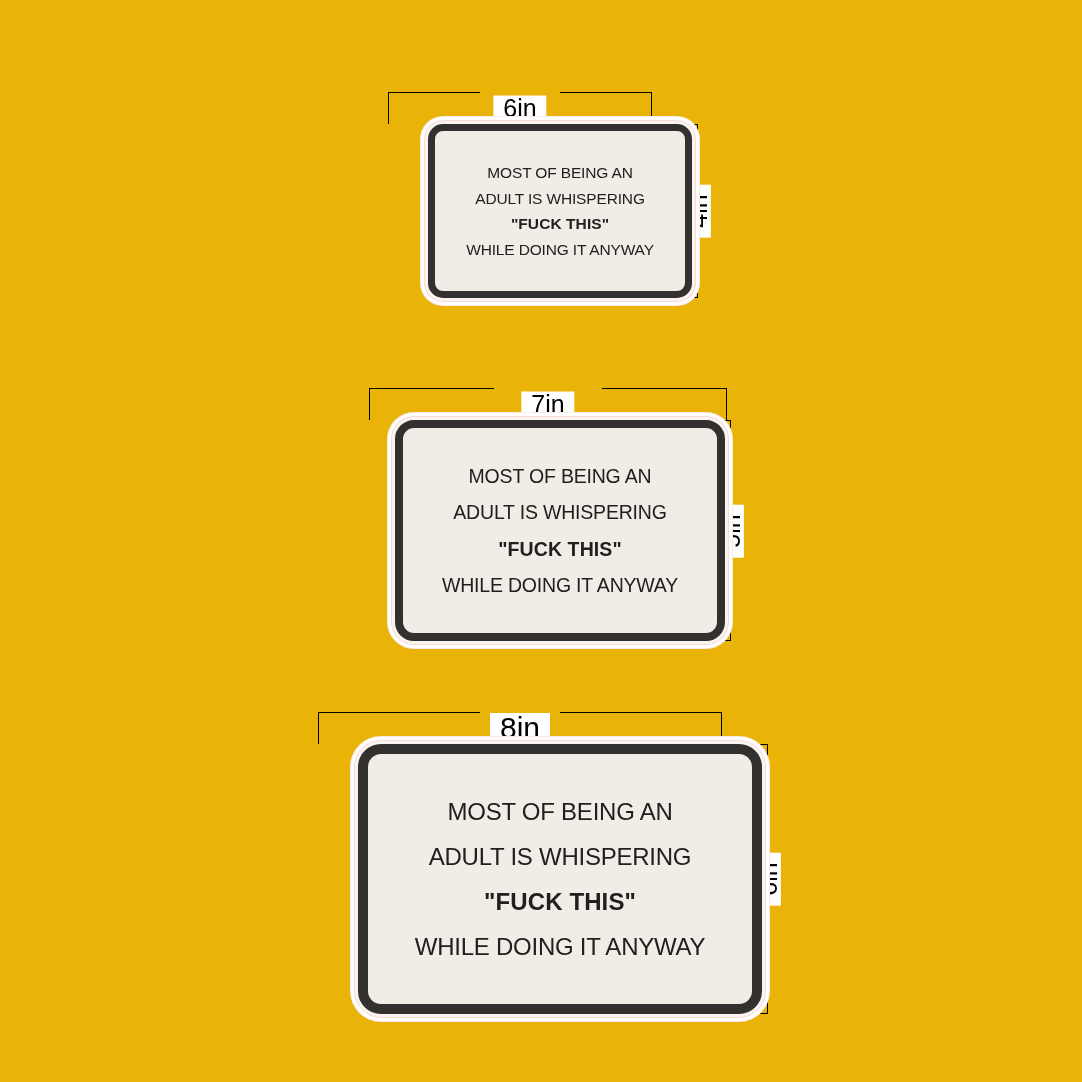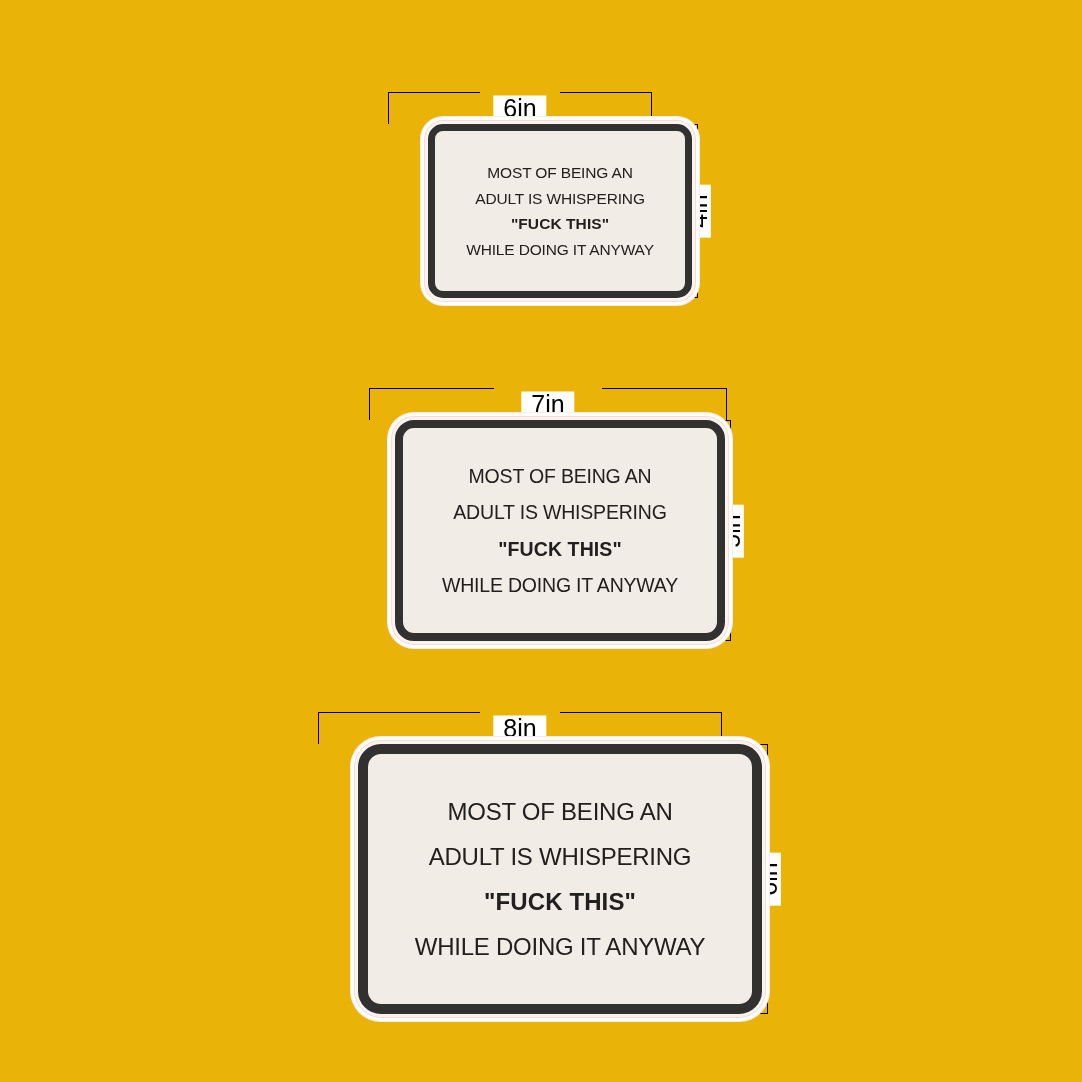--- a/index.html
+++ b/index.html
@@ -180,21 +180,21 @@
     left: 318px; top: 744px;
     width: 404px; height: 270px;
     border-width: 10.5px;
     border-radius: 23px;
   }
   #sign-3 .sign-text { font-size: 24px; line-height: 45px; }
   #sign-3 .sign-line.emph { font-size: 24px; }
   #dim-3-h { left: 318px; top: 712px; width: 404px; height: 32px; }
   #dim-3-h .bar { width: 162px; }
   #dim-3-h .tick { height: 32px; }
-  #dim-3-h .dim-label { font-size: 25px; }
+  #dim-3-h .dim-label { font-size: 30px; }
   #dim-3-v { left: 722px; top: 744px; width: 46px; height: 270px; }
   #dim-3-v .bar { height: 103px; }
   #dim-3-v .tick { width: 46px; }
   #dim-3-v .dim-label { font-size: 25px; }
 </style>
 </head>
 <body>
 
 <div id="stage">
 

